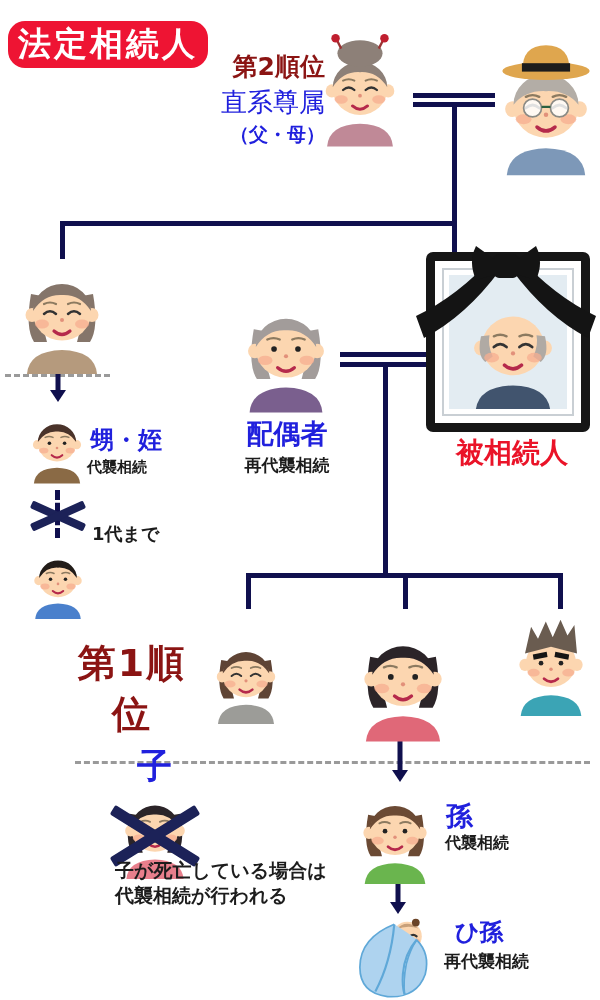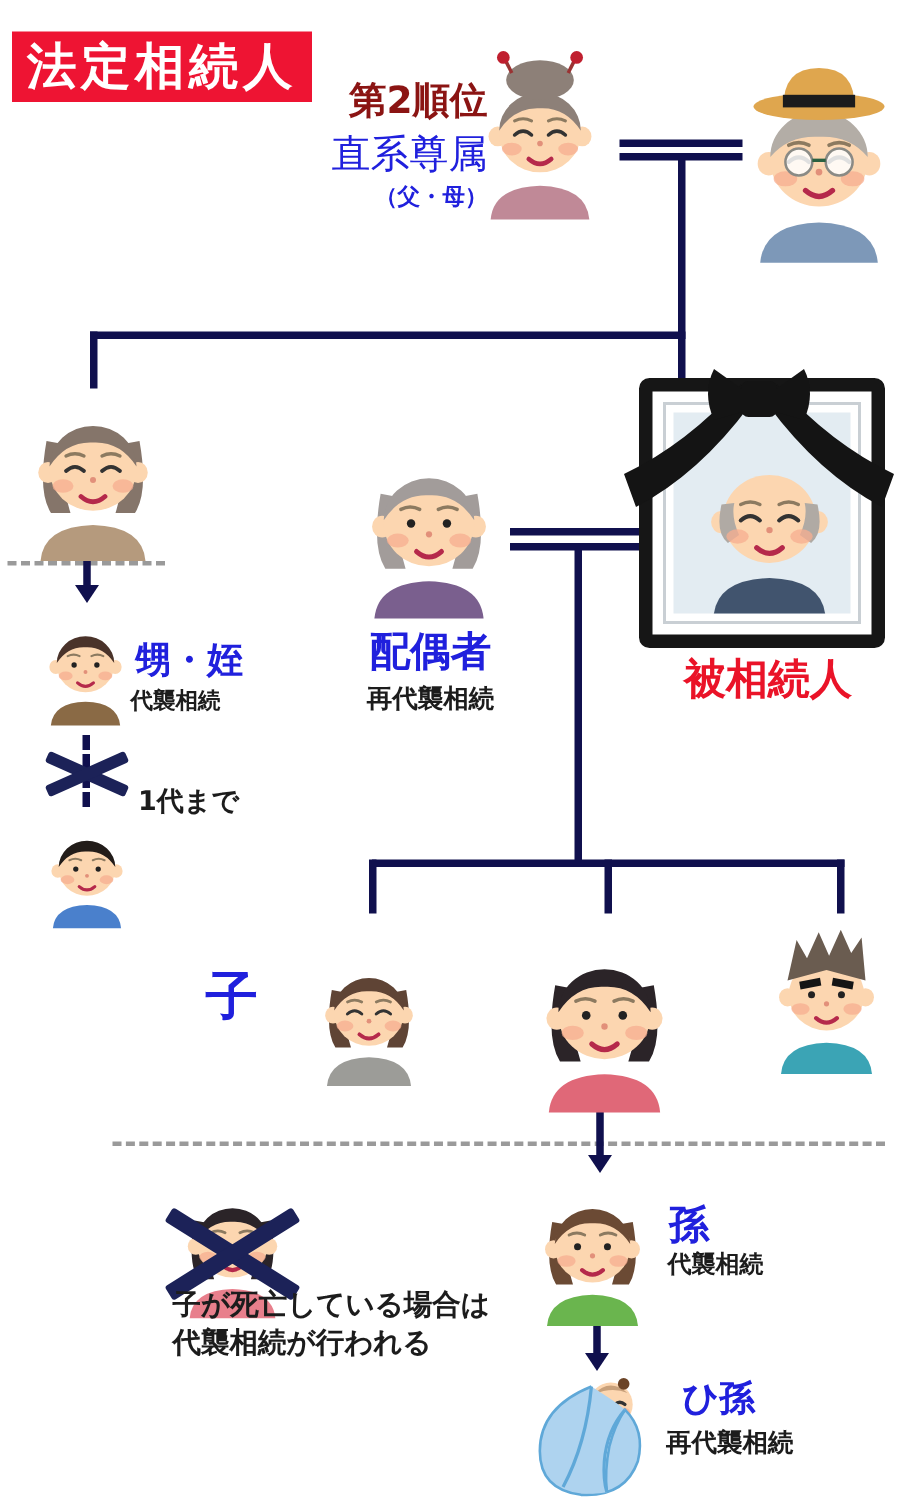--- a/index.html
+++ b/index.html
@@ -75,30 +75,31 @@
     <div class="shaft" style="height:22px;"></div>
       <div class="head" style="top:22px;"></div>
   </div>
 
   <div class="vdash" style="left:55px;top:490px;height:48px;"></div>
   <div class="xmark" style="left:30px;top:502px;width:56px;height:28px;">
     <div class="bar" style="width:58px;height:8px;transform:translate(-50%,-50%) rotate(24deg);"></div>
     <div class="bar" style="width:58px;height:8px;transform:translate(-50%,-50%) rotate(-24deg);"></div>
   </div>
 
-  <div class="abs" id="title" style="left:8px;top:21px;">法定相続人</div>
+  <div class="abs" id="title" style="left:8px;top:21px;border-radius:17px;">法定相続人</div>
 
   <div class="abs" style="left:185px;top:50px;width:140px;text-align:right;">
     <div class="dark-red" style="font-size:25px;font-weight:bold;">第2順位</div>
     <div class="blue" style="font-size:26px;font-weight:normal;margin-top:2px;">直系尊属</div>
-    <div class="blue" style="font-size:15px;font-weight:bold;margin-top:2px;">（父・母）</div>
+    <div class="blue" style="font-size:19px;font-weight:bold;margin-top:2px;">（父・母）</div>
   </div>
 
 
   <div class="abs" style="left:62px;top:638px;width:140px;text-align:center;">
+    <div class="dark-red" style="font-size:38px;font-weight:bold;letter-spacing:2px;">第1順位</div>
     <div class="blue" style="font-size:35px;font-weight:bold;margin-top:3px;padding-left:45px;">子</div>
   </div>
 
   <div class="person" style="left:313px;top:28px;width:94px;height:124px;">
       <svg viewBox="0 0 100 120" xmlns="http://www.w3.org/2000/svg">
 
     <path d="M15,120 Q17,97 50,96 Q83,97 85,120 Z" fill="#c08997"></path>
     <ellipse cx="20" cy="61" rx="6.5" ry="7" fill="#fcd6b0"></ellipse>
         <ellipse cx="80" cy="61" rx="6.5" ry="7" fill="#fcd6b0"></ellipse>
     <ellipse cx="50" cy="59" rx="29" ry="27.5" fill="#fcd6b0"></ellipse>

